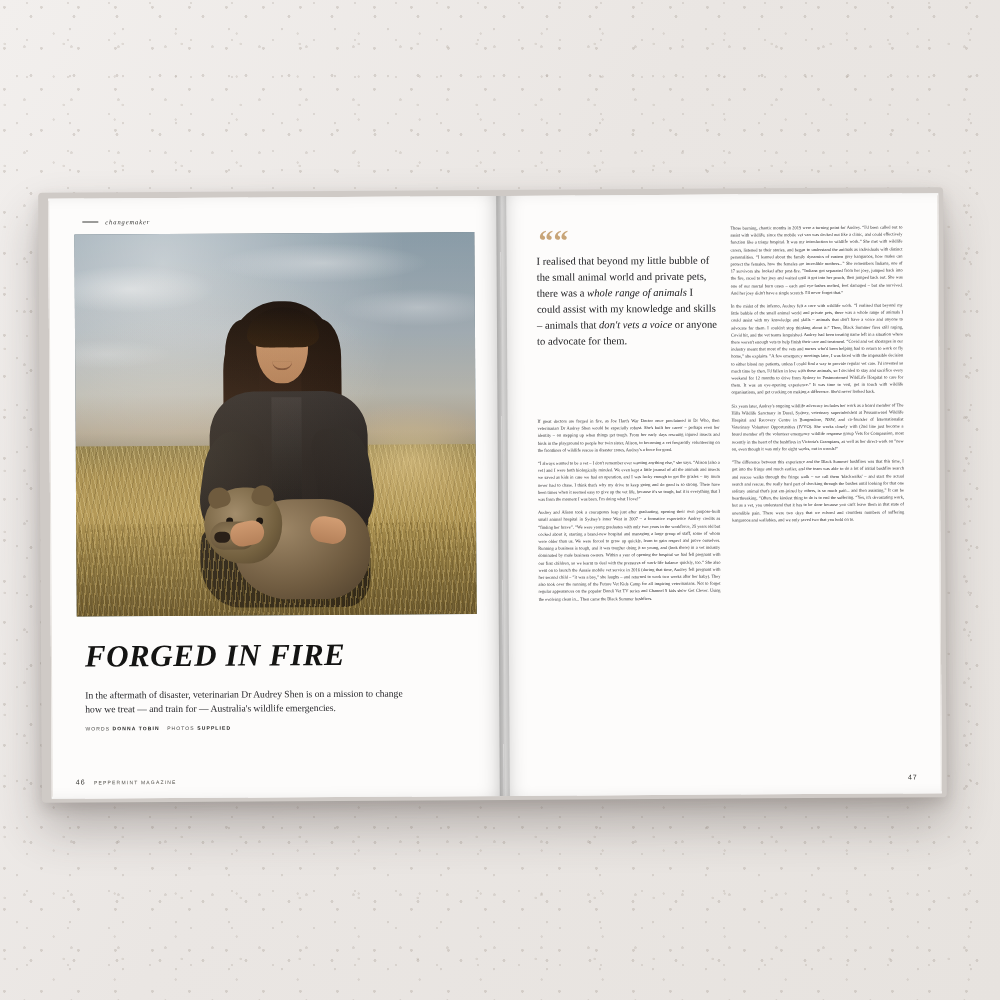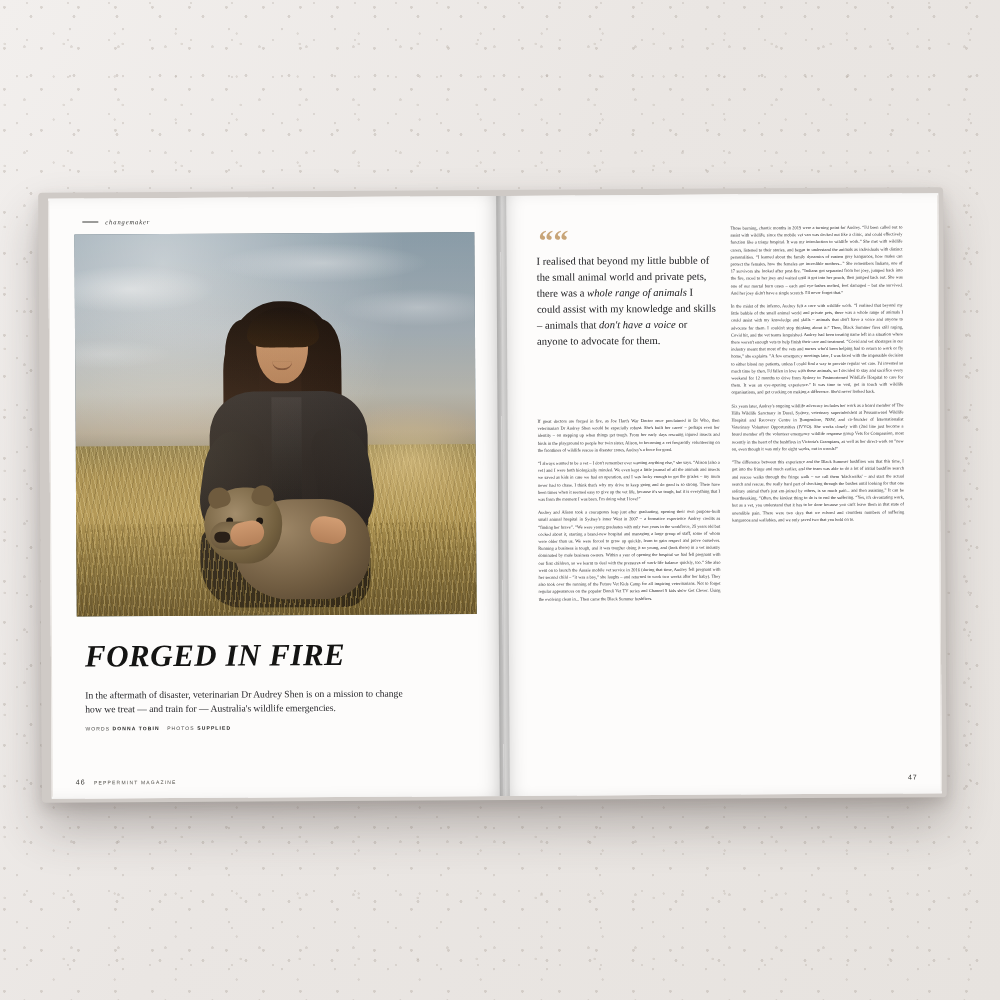--- a/index.html
+++ b/index.html
@@ -442,21 +442,21 @@
       <span>PEPPERMINT MAGAZINE</span>
     </div>
   </div>
 
   <div class="page right">
     <div class="page-edge-r"></div>
 
     <div class="quotemark">““</div>
 
     <div class="pullquote">
-      <span>I realised that beyond my little bubble of the small animal world and private pets, there was a </span><i>whole range of animals</i><span> I could assist with my knowledge and skills – animals that </span><i>don't have a voice</i><span> or anyone to advocate for them.</span>
+      <span>I realised that beyond my little bubble of the small animal world and private pets, there was a </span><i>whole range of animals</i><span> I could assist with my knowledge and skills – animals that </span><i>don't vets a voice</i><span> or anyone to advocate for them.</span>
     </div>
 
     <div class="col c1">
       <p>If great doctors are forged in fire, as Joe Hart's War Doctor once proclaimed in Dr Who, then veterinarian Dr Audrey Shen would be especially robust. She's built her career – perhaps even her identity – on stepping up when things get tough. From her early days rescuing injured insects and birds in the playground to people her twin sister, Alison, to becoming a vet frequently volunteering on the frontlines of wildlife rescue in disaster zones, Audrey's a force for good.</p>
       <p>“I always wanted to be a vet – I don't remember ever wanting anything else,” she says. “Alison [also a vet] and I were both biologically minded. We even kept a little journal of all the animals and insects we saved as kids in case we had an operation, and I was lucky enough to get the grades – my mum never had to chase. I think that's why my drive to keep going and do good is so strong. There have been times when it seemed easy to give up the vet life, because it's so tough, but it is everything that I was from the moment I was born. I'm doing what I love!”</p>
       <p>Audrey and Alison took a courageous leap just after graduating, opening their own purpose-built small animal hospital in Sydney's inner West in 2007 – a formative experience Audrey credits as “finding her brave”. “We were young graduates with only two years in the workforce, 25 years old but cocked about it, starting a brand-new hospital and managing a large group of staff, some of whom were older than us. We were forced to grow up quickly, learn to gain respect and prove ourselves. Running a business is tough, and it was tougher doing it so young, and (look there) in a vet industry dominated by male business owners. Within a year of opening the hospital we had fell pregnant with our first children, so we learnt to deal with the pressures of work-life balance quickly, too.” She also went on to launch the Aussie mobile vet service in 2016 (during that time, Audrey fell pregnant with her second child – “it was a boy,” she laughs – and returned to work two weeks after her baby). They also took over the running of the Future Vet Kids Camp for all inspiring veterinarians. Not to forget regular appearances on the popular Bondi Vet TV series and Channel 9 kids show Get Clever. Using the evolving clean in... Then came the Black Summer bushfires.</p>
     </div>
 
     <div class="col c2">
       <p>Those burning, chaotic months in 2019 were a turning point for Audrey. “I'd been called out to assist with wildlife, since the mobile vet van was decked out like a clinic, and could effectively function like a triage hospital. It was my introduction to wildlife work.” She met with wildlife carers, listened to their stories, and began to understand the animals as individuals with distinct personalities. “I learned about the family dynamics of eastern grey kangaroos, how males can protect the females, how the females are incredible mothers...” She remembers Indiana, one of 17 survivors she looked after post-fire. “Indiana got separated from her joey, jumped back into the fire, raced to her joey and waited until it got into her pouch, then jumped back out. She was one of our mortal burn cases – each and eye-lashes melted, feet damaged – but she survived. And her joey didn't have a single scratch. I'll never forget that.”</p>

